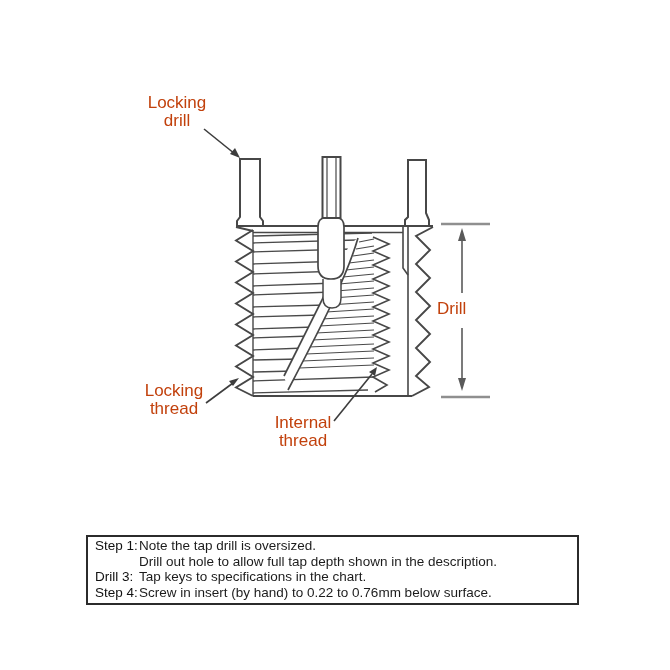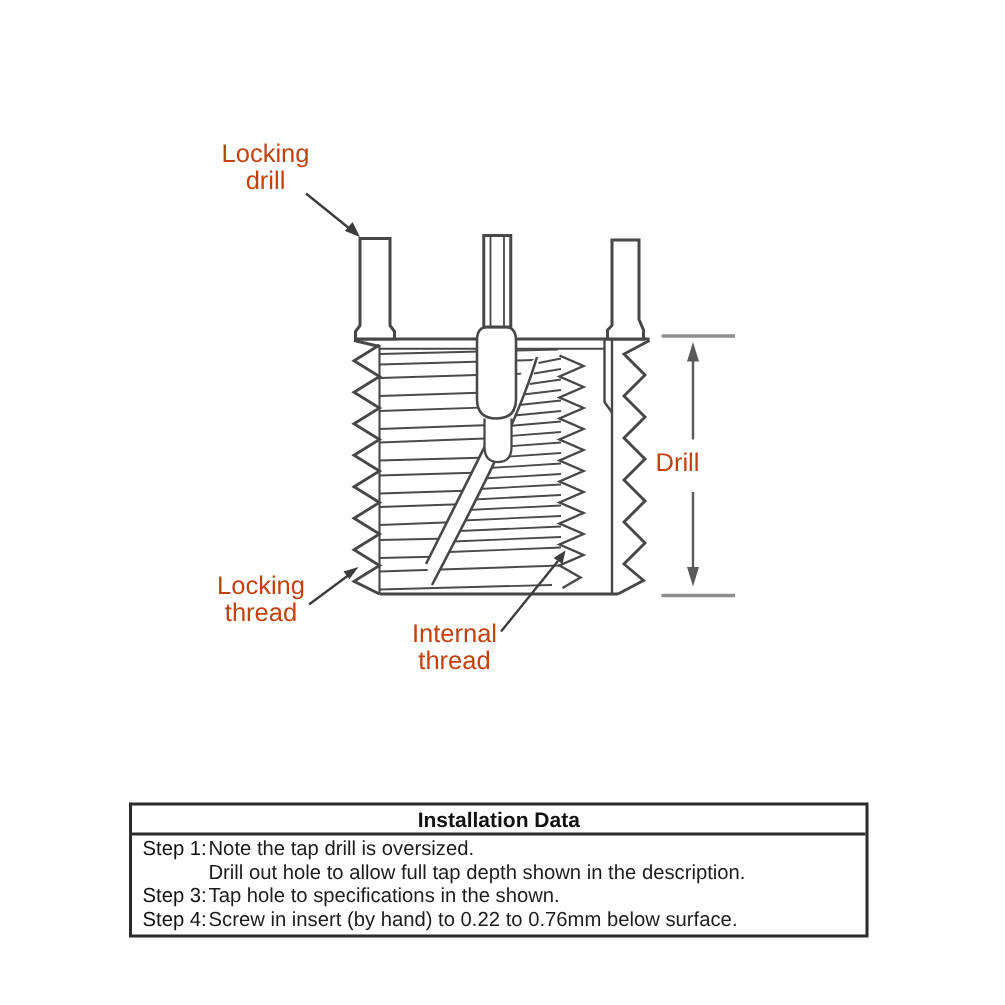--- a/index.html
+++ b/index.html
@@ -146,32 +146,31 @@
     <div>Locking</div>
     <div>thread</div>
   </div>
 
   <div class="diag-label" style="left:252px;top:414px;width:102px;">
     <div>Internal</div>
     <div>thread</div>
   </div>
 
   <div class="inst-table">
-    <div class="inst-header">Installation Data</div>
     <div class="inst-body">
       <div class="inst-row">
         <div class="inst-step-label">Step 1:</div>
         <div class="inst-lines">
           <div>Note the tap drill is oversized.</div>
           <div>Drill out hole to allow full tap depth shown in the description.</div>
         </div>
       </div>
       <div class="inst-row">
-        <div class="inst-step-label">Step 3:</div>
-        <div class="inst-lines">Tap hole to specifications in the shown.</div>
+        <div class="inst-step-label">Drill 3:</div>
+        <div class="inst-lines">Tap keys to specifications in the chart.</div>
       </div>
       <div class="inst-row">
         <div class="inst-step-label">Step 4:</div>
         <div class="inst-lines">Screw in insert (by hand) to 0.22 to 0.76mm below surface.</div>
       </div>
 
     </div>
   </div>
 
 </div>

